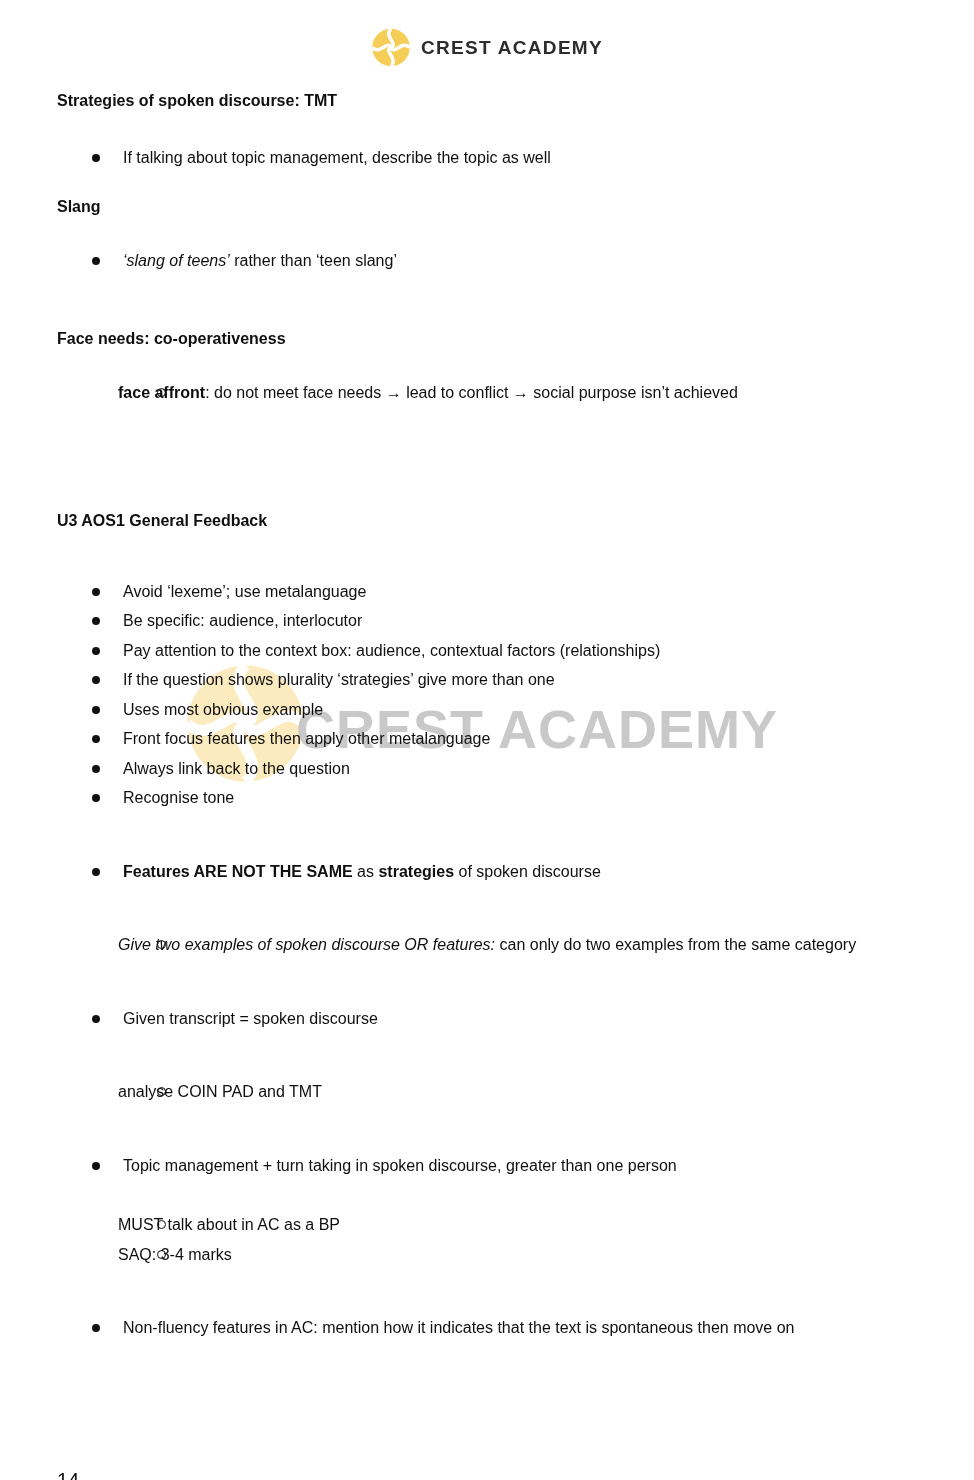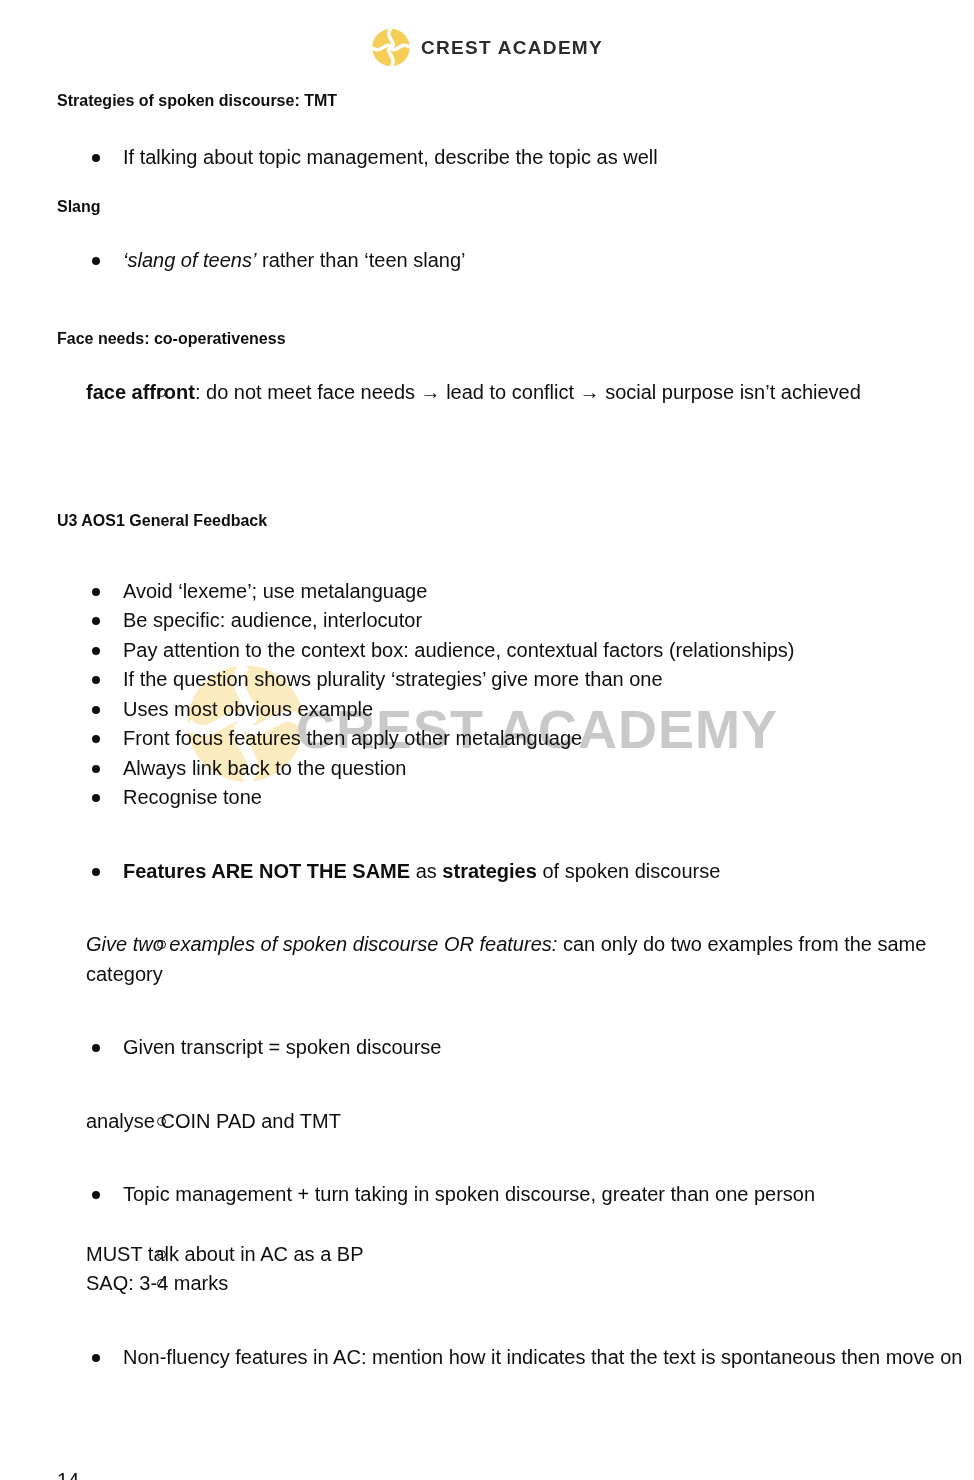--- a/index.html
+++ b/index.html
@@ -17,23 +17,23 @@
   
   .content{position:relative;z-index:1;}
   .brandrow{display:flex;justify-content:center;align-items:center;gap:10px;padding-top:27px;height:41px;}
   .logo{width:40px;height:39px;}
   .brand{font-size:19px;font-weight:700;letter-spacing:1.3px;color:#2d2d2d;}
   .hd{font-size:16px;font-weight:700;line-height:24px;margin:4px 0 0 57px;}
   .hd0{margin-top:21px;}
   .hd1{margin-top:22px;}
   .hd2{margin-top:52px;}
   .hd3{margin-top:101px;}
-  .li{position:relative;font-size:20px;line-height:29.5px;margin:0;}
+  .li{position:relative;font-size:16px;line-height:29.5px;margin:0;}
   .l1{padding-left:123px;max-width:873px;}
-  .l2{padding-left:86px;max-width:865px;}
+  .l2{padding-left:118px;max-width:865px;}
   .mk{position:absolute;border-radius:50%;box-sizing:border-box;}
   .l1>.mk{left:92px;top:11px;width:8px;height:8px;background:#0f0f0f;}
   .l2>.mk{left:157px;top:10px;width:9px;height:9px;border:1.5px solid #0f0f0f;background:transparent;}
   .mt27{margin-top:27px;}
   .mt29{margin-top:44px;}
   .mt30{margin-top:30px;}
   .b{font-weight:700;}
   .i{font-style:italic;text-align:center;}
   .bi{font-weight:400;font-style:italic;}
   .pagenum{position:absolute;left:57px;top:1468px;font-size:20px;line-height:24px;z-index:1;}

